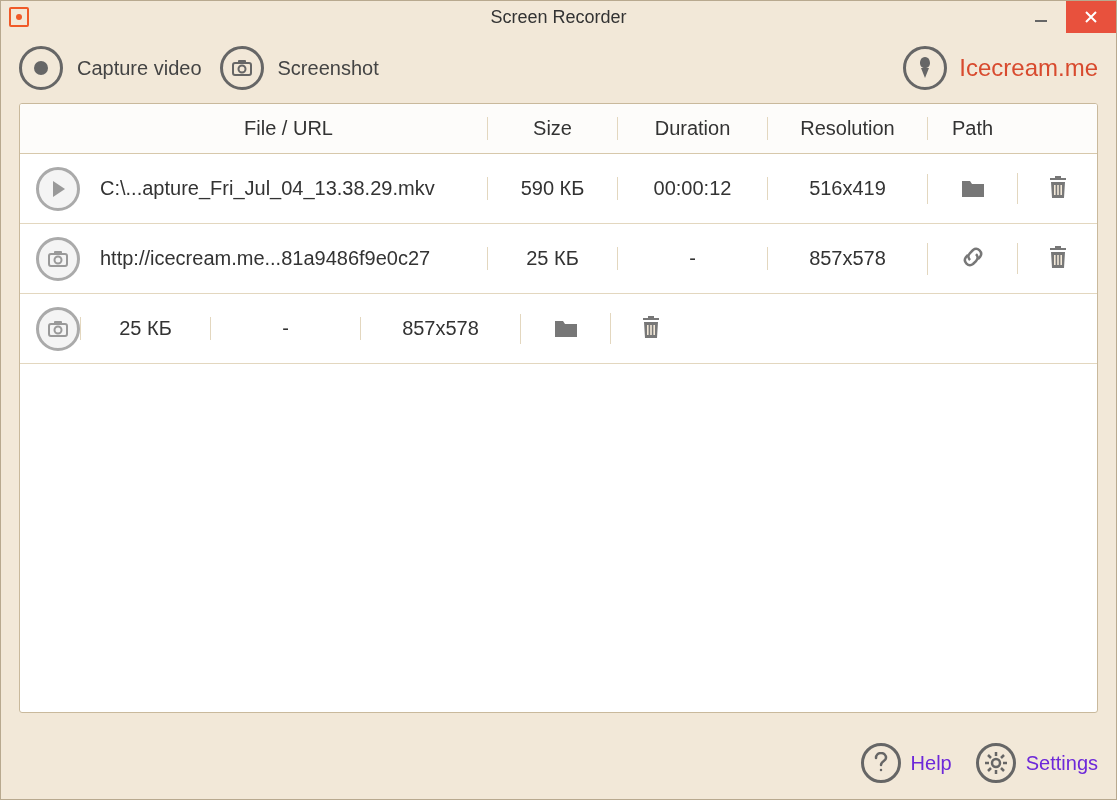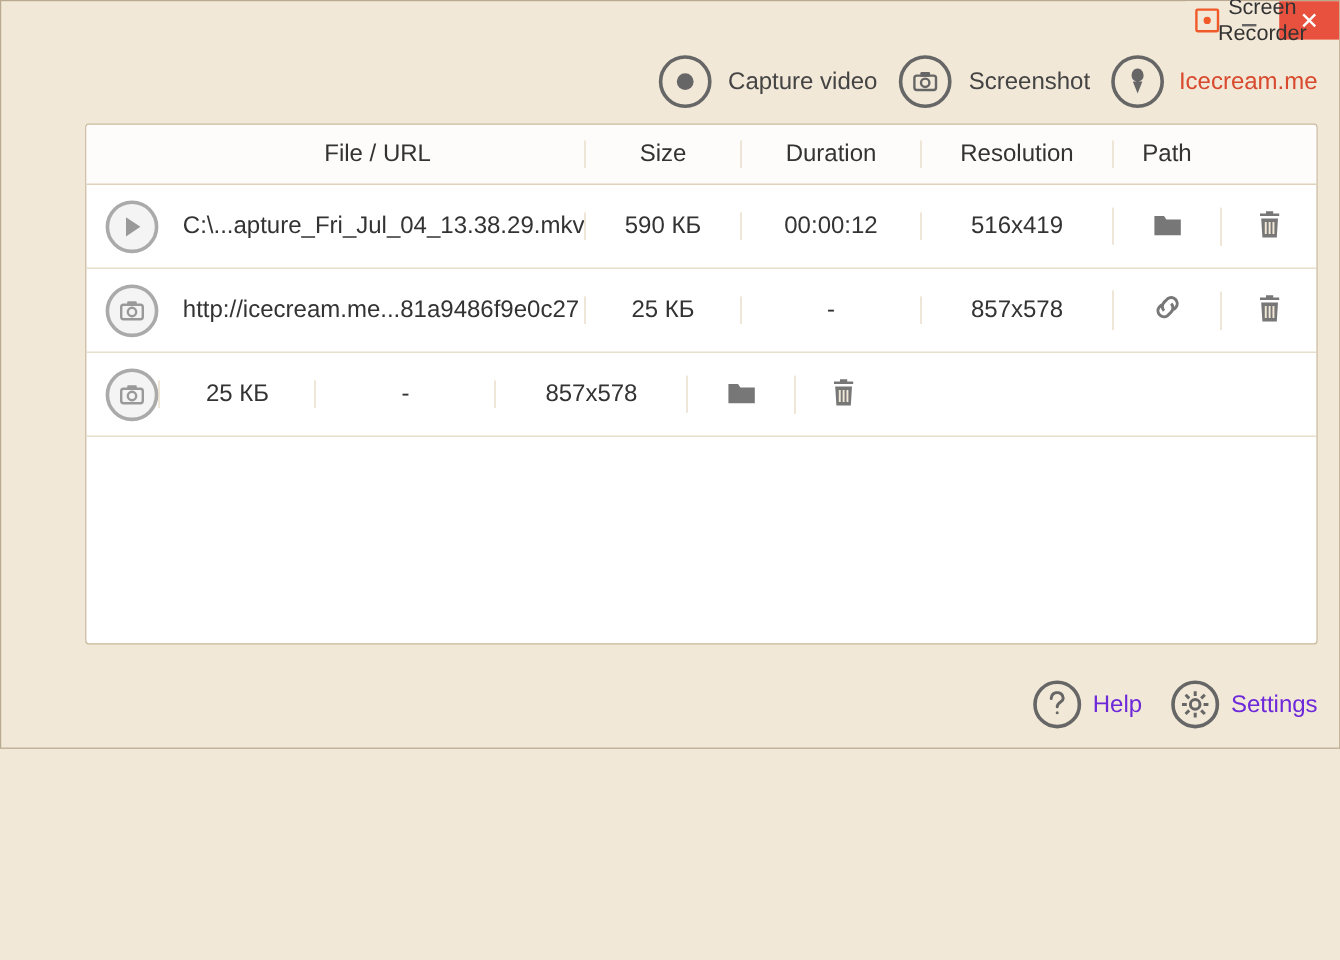--- a/index.html
+++ b/index.html
@@ -4,34 +4,34 @@
 <style>
 * { box-sizing: border-box; margin: 0; padding: 0; }
 body {
   font-family: "Segoe UI", Arial, sans-serif;
   background: #f2e8d8;
   width: 1117px;
   height: 800px;
   overflow: hidden;
   position: relative;
 }
-.window { width: 1117px; height: 624px; border: 1px solid #b8a98f; display: flex; flex-direction: column; background: #f2e8d8; align-items: flex-end; }
+.window { width: 1117px; height: 800px; border: 1px solid #b8a98f; display: flex; flex-direction: column; background: #f2e8d8; }
 .titlebar { height: 32px; display: flex; align-items: center; background: #f2e8d8; position: relative; }
 .app-icon { width: 20px; height: 20px; margin-left: 8px; border: 2px solid #f05a28; border-radius: 2px; display:flex; align-items:center; justify-content:center; }
 .app-icon-inner { width:6px; height:6px; background:#f05a28; border-radius:50%; }
 .title { position:absolute; left:0; right:0; text-align:center; font-size:18px; color:#333; pointer-events:none; }
 .win-controls { margin-left:auto; display:flex; }
 .win-btn { width:50px; height:32px; display:flex; align-items:center; justify-content:center; color:#666; cursor:pointer; }
 .win-btn.close { background:#e8513d; color:#fff; }
 .toolbar { height:70px; display:flex; align-items:center; padding:0 18px; gap:18px; }
 .tool-btn { display:flex; align-items:center; gap:14px; cursor:pointer; color:#555; }
 .circle-btn { width:44px; height:44px; border:3px solid #666; border-radius:50%; display:flex; align-items:center; justify-content:center; color:#666; }
 .tool-label { font-size:20px; color:#444; }
 .brand { margin-left:auto; display:flex; align-items:center; gap:12px; cursor:pointer; }
-.brand-label { color:#d84a2e; font-size:20px; }
+.brand-label { color:#d84a2e; font-size:24px; }
 .content { flex:1; margin:0 18px 14px 18px; background:#fff; border:1px solid #c9b99c; border-radius:3px; display:flex; flex-direction:column; overflow:hidden; }
 .header-row { display:flex; height:50px; border-bottom:1px solid #d7c8ab; font-size:20px; color:#333; align-items:center; background:#fdfcfa; }
 .col-file { flex:1; padding-left:16px; }
 .col-size { width:130px; text-align:center; border-left:1px solid #e3d7bf; }
 .col-dur { width:150px; text-align:center; border-left:1px solid #e3d7bf; }
 .col-res { width:160px; text-align:center; border-left:1px solid #e3d7bf; }
 .col-path { width:90px; text-align:center; border-left:1px solid #e3d7bf; }
 .col-del { width:80px; text-align:center; border-left:1px solid #e3d7bf; }
 .header-row .col-file { text-align: center; padding-left: 70px; }
 .row { display:flex; height:70px; border-bottom:1px solid #e3d7bf; align-items:center; font-size:20px; color:#333; }

